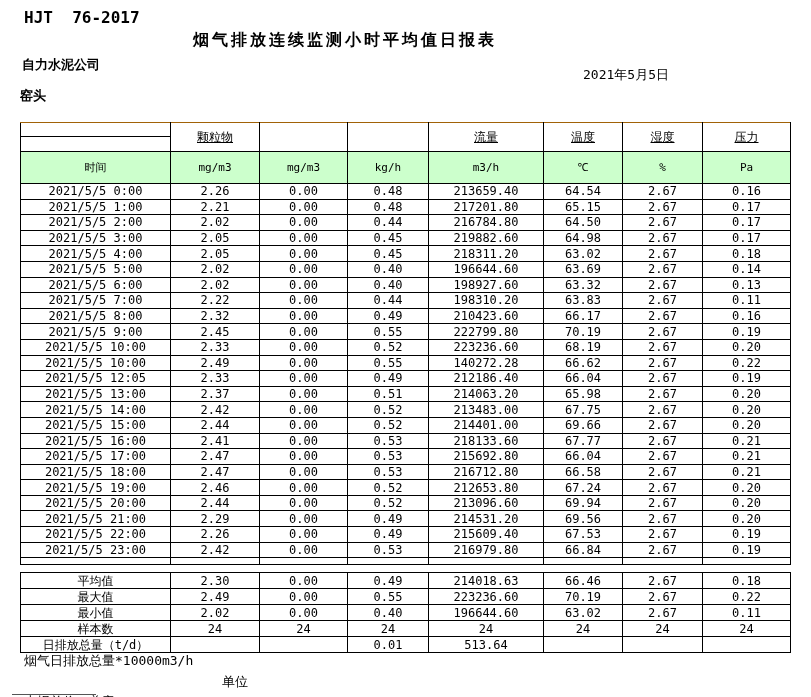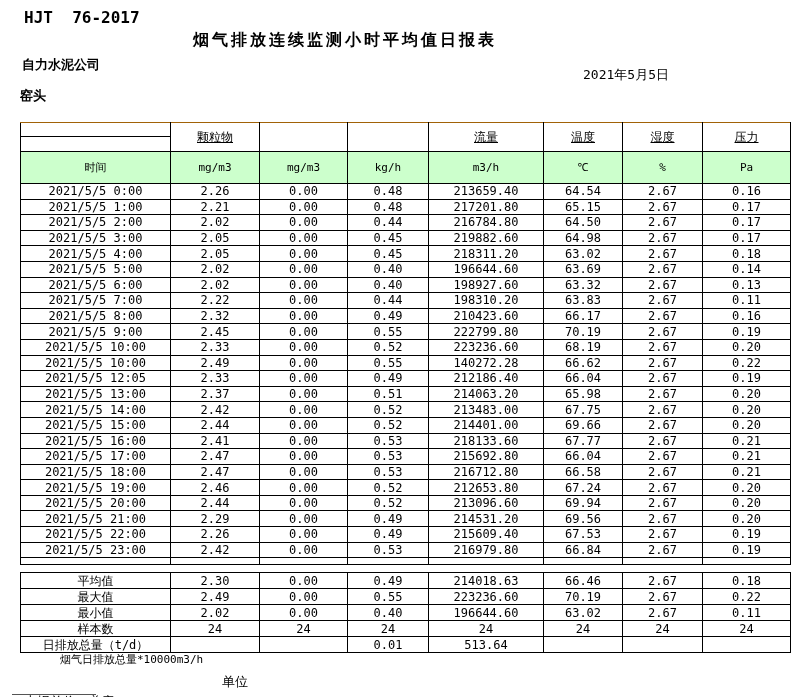--- a/index.html
+++ b/index.html
@@ -29,21 +29,21 @@
   tr.ghead-row2 { height:15px; }
   .ghead-label { font-size:12px; }
   tr.unit-row { height:32px;margin-top:36px; }
   tr.unit-row td { background:#ccffcc; font-size:11px; }
   tr.data-row { height:15.6px; }
   tr.empty-row { height:7px; }
   tr.spacer-row { height:8px; }
   tr.spacer-row td { border:none; background:transparent; }
   tr.summary-row { height:16px; }
 
-  #footer-note { left:24px; top:652px; font-size:11px;margin-left:36px; }
+  #footer-note { left:24px; top:652px; font-size:13px; }
   #footer-line2 { left:0; top:673px; width:811px; font-size:13px; }
   #report-unit-label { position:absolute; left:24px; top:0;margin-top:20px; }
   #unit-label { position:absolute; left:222px; top:0; }
   #bottom-line { left:12px; top:694px; width:84px; height:1px; background:#555; }
 </style>
 </head>
 <body>
 
 <div class="abs" id="doc-code">HJT  76-2017</div>
 <div class="abs" id="title">烟气排放连续监测小时平均值日报表</div>

